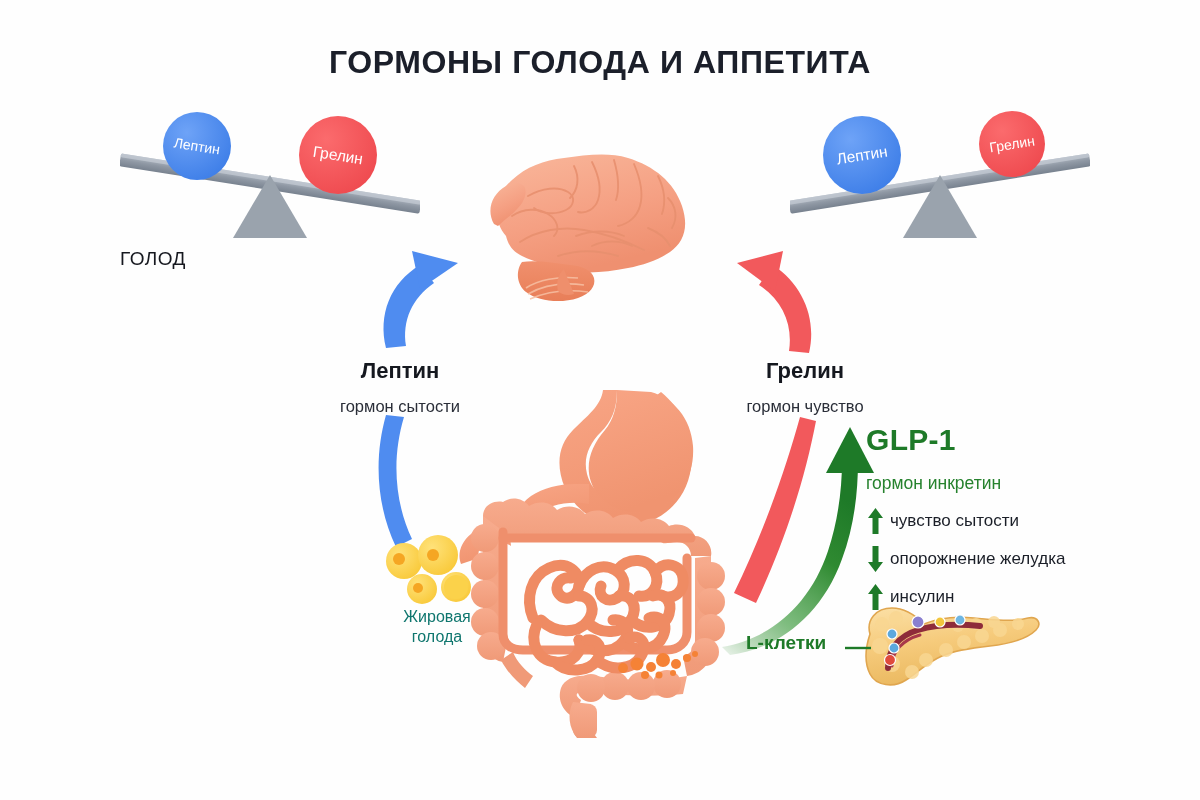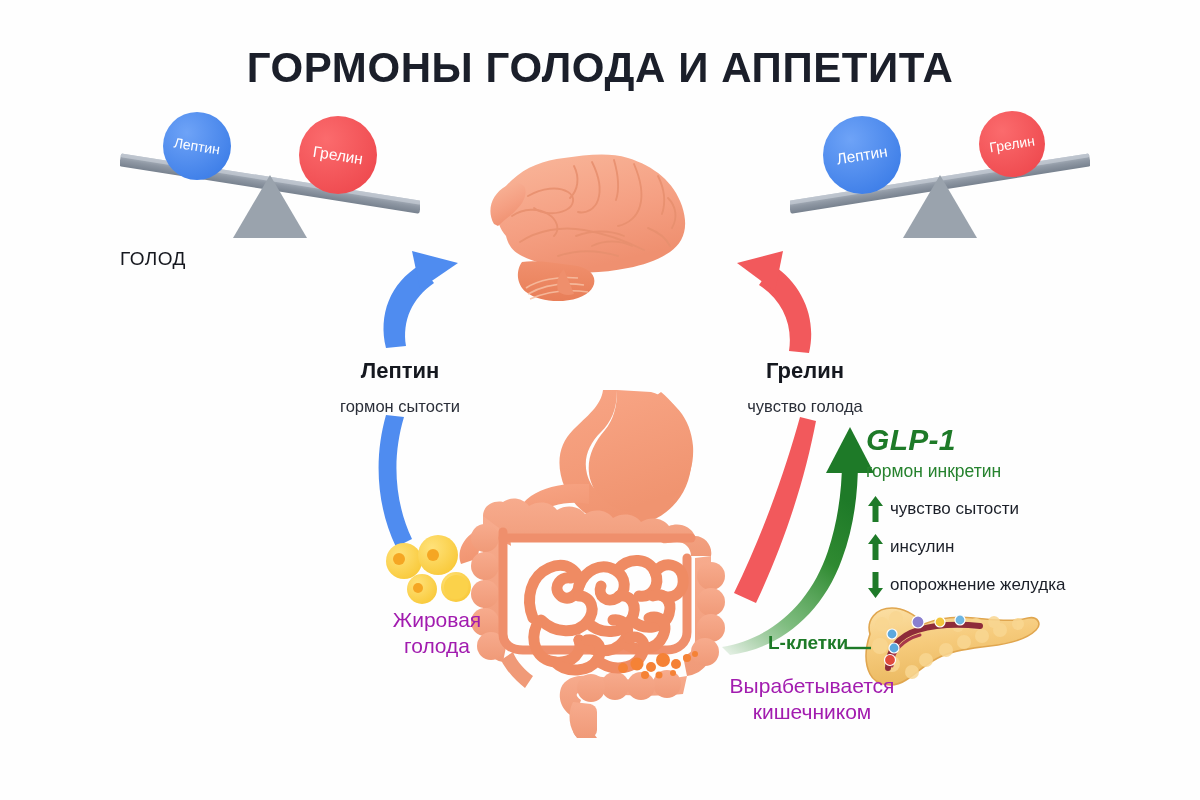--- a/index.html
+++ b/index.html
@@ -20,21 +20,21 @@
     height: 800px;
     background: #fefefe;
   }
   .abs { position: absolute; }
 
   
   #title {
     left: 0; top: 44px;
     width: 1200px;
     text-align: center;
-    font-size: 42px;
+    font-size: 32px;
     font-weight: bold;
     letter-spacing: 0.6px;
     color: #1b1f2a;
     text-transform: uppercase;
   }
 
   
   .scale { width: 300px; height: 190px; }
   .scale-caption {
     position: absolute;
@@ -63,26 +63,25 @@
     margin-top: 13px;
   }
 
   
   #glp1 { left: 866px; top: 423px; width: 320px; }
   #glp1 .glp-title {
     font-size: 30px;
     font-weight: bold;
     color: #1e7a28;
     letter-spacing: 0.3px;
-    font-style: italic;
   }
   #glp1 .glp-sub {
     font-size: 17.5px;
     color: #26822e;
-    margin-top: 4px;
+    margin-top: 16px;
   }
   #glp1 ul {
     list-style: none;
     margin: 14px 0 0 0;
     padding: 0;
   }
   #glp1 li {
     display: flex;
     align-items: center;
     margin-bottom: 12px;
@@ -93,29 +92,29 @@
   #glp1 li .arrow {
     width: 18px;
     flex: 0 0 18px;
     margin-right: 6px;
     display: inline-flex;
     justify-content: center;
   }
 
   
   .caption {
-    font-size: 21px;
-    color: #a21caf;
+    font-size: 16px;
+    color: #0f766e;
     text-align: center;
     line-height: 1.25;
   }
   #fat-label { left: 357px; top: 607px; width: 160px; }
   #gut-note  { left: 712px; top: 673px; width: 200px; }
   #lcells-label {
-    left: 768px; top: 632px;
+    left: 746px; top: 632px;
     font-size: 19px; font-weight: bold; color: #1e7a28;
     white-space: nowrap;
   }
 </style>
 </head>
 <body>
 
 <div id="stage">
 
   <div class="abs" id="title">ГОРМОНЫ ГОЛОДА И АППЕТИТА</div>
@@ -281,21 +280,21 @@
     </svg>
   </div>
 
   <div class="abs" style="left:300px; top:358px; width:200px;">
     <div class="hormone-title">Лептин</div>
     <div class="hormone-sub">гормон сытости</div>
   </div>
 
   <div class="abs" style="left:705px; top:358px; width:200px;">
     <div class="hormone-title">Грелин</div>
-    <div class="hormone-sub">чувство голода</div>
+    <div class="hormone-sub">гормон чувство</div>
   </div>
 
   <div class="abs" style="left:455px; top:388px;">
     <svg width="300" height="350" viewBox="0 0 300 350">
       <defs>
         <linearGradient id="stomachG" x1="0" y1="0" x2="0.3" y2="1">
           <stop offset="0%" stop-color="#f8a585"></stop>
           <stop offset="100%" stop-color="#f09470"></stop>
         </linearGradient>
         <linearGradient id="colonG" x1="0" y1="0" x2="0" y2="1">
@@ -477,49 +476,45 @@
   </div>
 
   <div class="abs" style="left:845px; top:640px;">
     <svg width="30" height="12" viewBox="0 0 30 12">
       <line x1="0" y1="6" x2="26" y2="6" stroke="#1e7a28" stroke-width="2.4"></line>
     </svg>
   </div>
 
   <div class="abs" id="lcells-label">L-клетки</div>
 
-  <div class="abs caption" id="gut-note">
-    <div>Вырабетывается</div>
-    <div>кишечником</div>
-  </div>
 
   <div class="abs" id="glp1">
     <div class="glp-title">GLP-1</div>
     <div class="glp-sub">гормон инкретин</div>
     <ul>
       <li>
         <span class="arrow">
           <svg width="15" height="26" viewBox="0 0 15 26">
               <polygon points="7.5,0 15,10 10.5,10 10.5,26 4.5,26 4.5,10 0,10" fill="#1e7a28"></polygon>
             </svg>
         </span>
         <span>чувство сытости</span>
       </li>
       <li>
         <span class="arrow">
           <svg width="15" height="26" viewBox="0 0 15 26">
+              <polygon points="7.5,26 15,16 10.5,16 10.5,0 4.5,0 4.5,16 0,16" fill="#1e7a28"></polygon>
+            </svg>
+        </span>
+        <span>опорожнение желудка</span>
+      </li>
+      <li>
+        <span class="arrow">
+          <svg width="15" height="26" viewBox="0 0 15 26">
               <polygon points="7.5,0 15,10 10.5,10 10.5,26 4.5,26 4.5,10 0,10" fill="#1e7a28"></polygon>
             </svg>
         </span>
         <span>инсулин</span>
       </li>
-      <li>
-        <span class="arrow">
-          <svg width="15" height="26" viewBox="0 0 15 26">
-              <polygon points="7.5,26 15,16 10.5,16 10.5,0 4.5,0 4.5,16 0,16" fill="#1e7a28"></polygon>
-            </svg>
-        </span>
-        <span>опорожнение желудка</span>
-      </li>
     </ul>
   </div>
 
 </div>
 
 </body></html>

